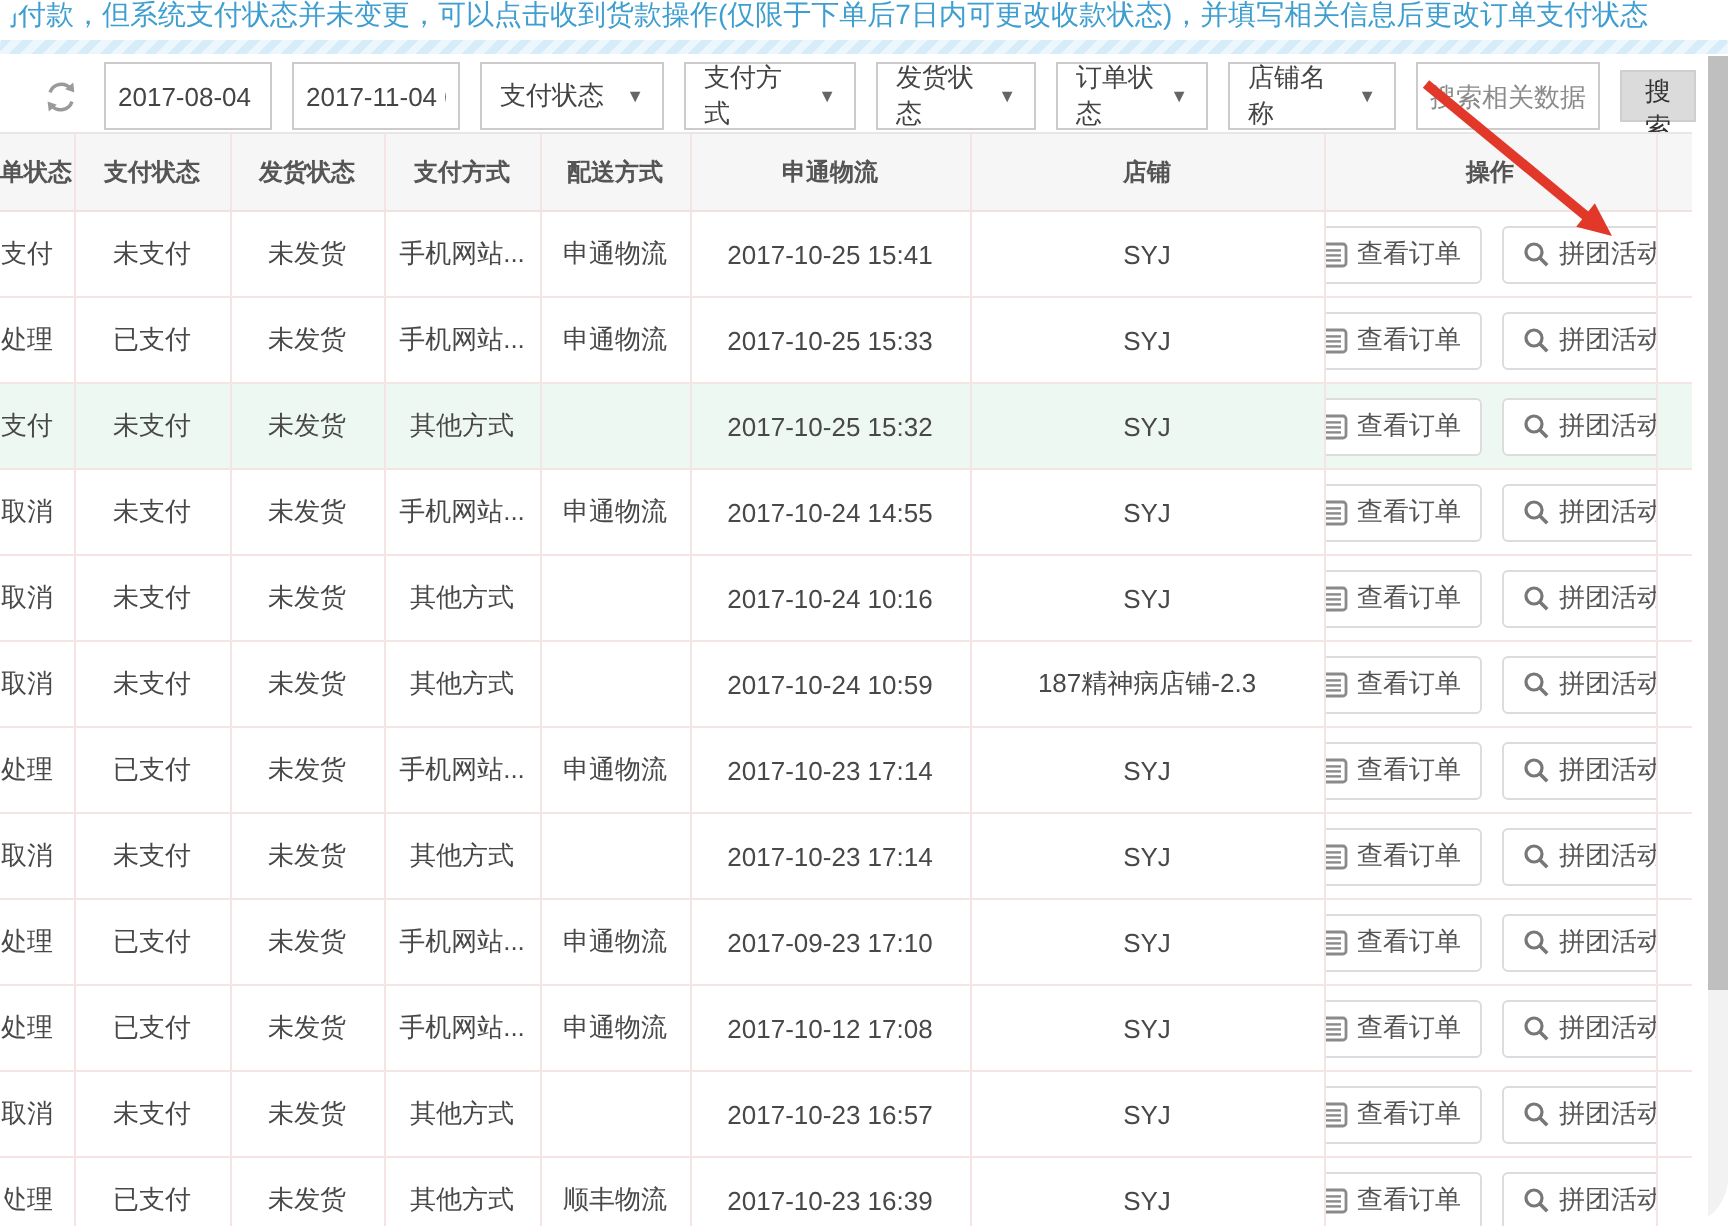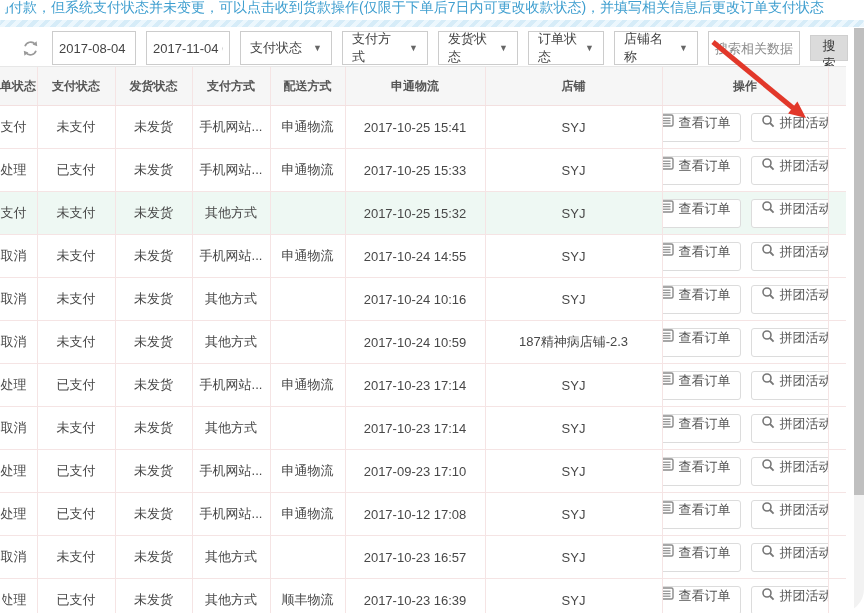--- a/index.html
+++ b/index.html
@@ -34,21 +34,21 @@
      border-bottom:1px solid #f3e0e0;text-align:center;overflow:hidden;white-space:nowrap;}
   td{height:42px;font-size:13px;color:#484848;text-align:center;border-top:1px solid #f5e4e4;
      overflow:hidden;white-space:nowrap;padding:0;}
   th + th, td + td{border-left:1px solid #f5e4e4;}
   tbody tr{background:#fff;}
   tbody tr.hl{background:#eef8f3;}
   th.col-status{ text-align:right;padding:0 6px 0 0;}
   td.col-status{ text-align:right;padding:0 10px 0 0;}
 
   .btns{display:flex;justify-content:center;align-items:center;gap:10px;}
-  .abtn{display:inline-flex;gap:5px;height:29px;padding:0 9px;background:#fff;
+  .abtn{display:inline-flex;align-items:center;gap:5px;height:29px;padding:0 9px;background:#fff;
         border:1px solid #dcdcdc;border-radius:3px;color:#555;font-size:13px;cursor:pointer;
         font-family:"Liberation Sans",sans-serif;}
   .abtn svg{flex:0 0 auto;}
 
   
   .arrow-overlay{position:absolute;top:0;left:0;width:864px;height:613px;pointer-events:none;z-index:9;}
 
   
   .sb-track{position:absolute;right:0;top:28px;width:10px;height:585px;background:#f2f2f2;}
   .sb-thumb{position:absolute;right:0;top:28px;width:10px;height:467px;background:#bfbfbf;cursor:pointer;}

